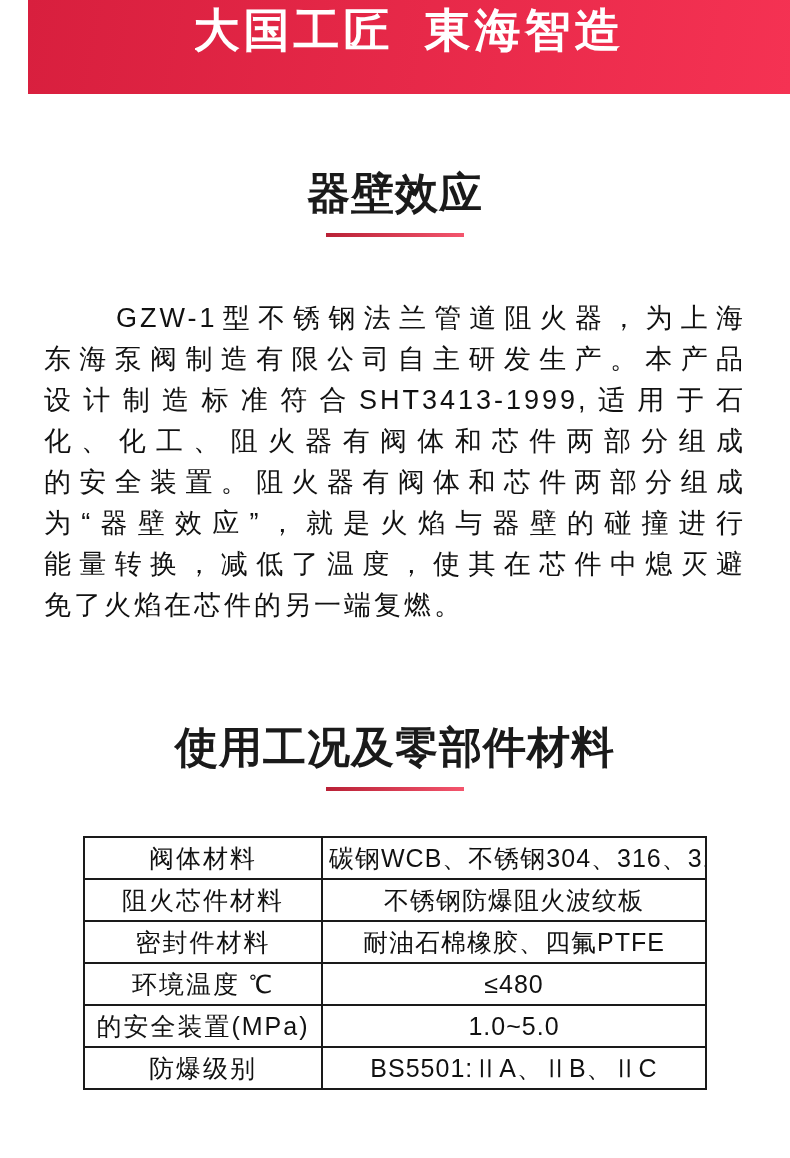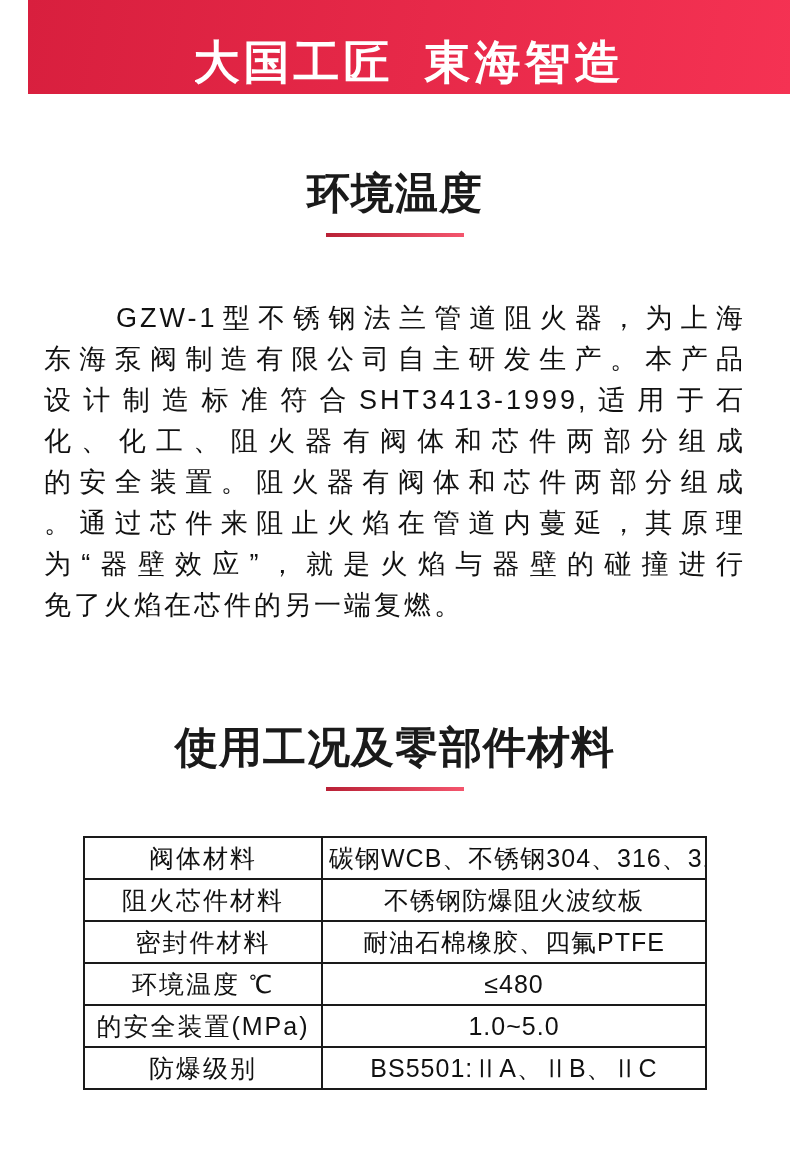--- a/index.html
+++ b/index.html
@@ -15,21 +15,21 @@
     color: var(--body-text, #111111);
   }
 
   
   .banner {
     height: 94px;
     background: linear-gradient(100deg,
       var(--banner-gradient-from, #d81f3e) 0%,
       var(--banner-gradient-to, #f53253) 100%);
     display: flex;
-    align-items: flex-end;
+    align-items: flex-start;
     justify-content: center;
     margin-left: 28px;
   }
   .banner-title {
     color: var(--banner-text, #ffffff);
     font-size: 46px;
     font-weight: bold;
     letter-spacing: 4px;
     word-spacing: 14px;
     white-space: nowrap;
@@ -95,39 +95,39 @@
   .spec-table td.label { width: 224px; letter-spacing: 2px; border-radius: 18px; }
 </style>
 </head>
 <body>
 
 <header class="banner">
   <div class="banner-title">大国工匠 東海智造</div>
 </header>
 
 <section>
-  <h1 class="sec-title" id="overview-title">环境温度</h1>
+  <h1 class="sec-title" id="overview-title">器壁效应</h1>
   <div class="underline"></div>
 
   <div class="paragraph">
 
       <div class="bline">GZW-1型不锈钢法兰管道阻火器，为上海</div>
 
       <div class="bline">东海泵阀制造有限公司自主研发生产。本产品</div>
 
       <div class="bline">设计制造标准符合SHT3413-1999,适用于石</div>
 
       <div class="bline">化、化工、阻火器有阀体和芯件两部分组成</div>
 
       <div class="bline">的安全装置。阻火器有阀体和芯件两部分组成</div>
 
-      <div class="bline">。通过芯件来阻止火焰在管道内蔓延，其原理</div>
 
       <div class="bline">为“器壁效应”，就是火焰与器壁的碰撞进行</div>
 
+      <div class="bline">能量转换，减低了温度，使其在芯件中熄灭避</div>
 
       <div class="bline">免了火焰在芯件的另一端复燃。</div>
     </div>
 </section>
 
 <section>
   <h1 class="sec-title" id="materials-title">使用工况及零部件材料</h1>
   <div class="underline"></div>
 
   <table class="spec-table">

